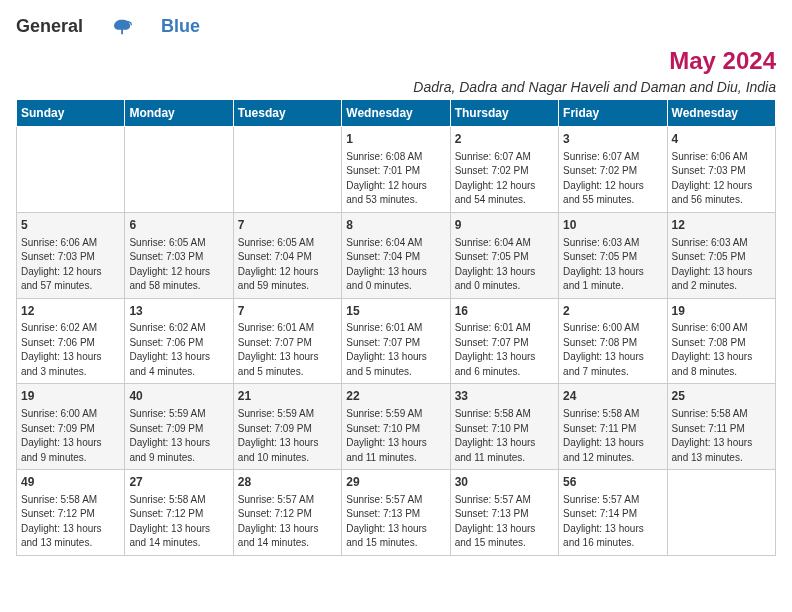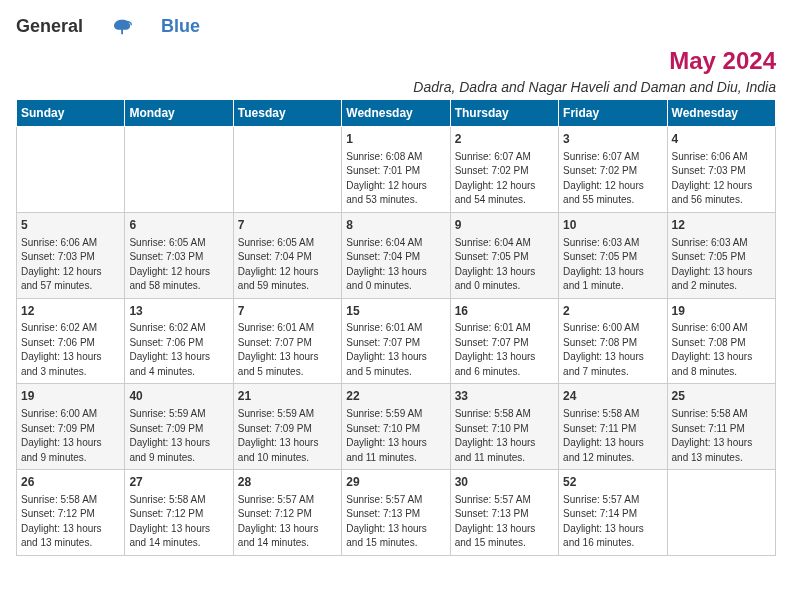--- a/index.html
+++ b/index.html
@@ -308,21 +308,21 @@
         <td>
           <span class="day-number">25</span>
           <div class="day-info" style="white-space: pre-line;">Sunrise: 5:58 AM
 Sunset: 7:11 PM
 Daylight: 13 hours
 and 13 minutes.</div>
         </td>
       </tr>
       <tr>
         <td>
-          <span class="day-number">26</span>
+          <span class="day-number">49</span>
           <div class="day-info" style="white-space: pre-line;">Sunrise: 5:58 AM
 Sunset: 7:12 PM
 Daylight: 13 hours
 and 13 minutes.</div>
         </td>
         <td>
           <span class="day-number">27</span>
           <div class="day-info" style="white-space: pre-line;">Sunrise: 5:58 AM
 Sunset: 7:12 PM
 Daylight: 13 hours
@@ -343,21 +343,21 @@
 and 15 minutes.</div>
         </td>
         <td>
           <span class="day-number">30</span>
           <div class="day-info" style="white-space: pre-line;">Sunrise: 5:57 AM
 Sunset: 7:13 PM
 Daylight: 13 hours
 and 15 minutes.</div>
         </td>
         <td>
-          <span class="day-number">52</span>
+          <span class="day-number">56</span>
           <div class="day-info" style="white-space: pre-line;">Sunrise: 5:57 AM
 Sunset: 7:14 PM
 Daylight: 13 hours
 and 16 minutes.</div>
         </td>
         <td class="empty-cell"></td>
       </tr>
     </tbody>
 </table>
 

